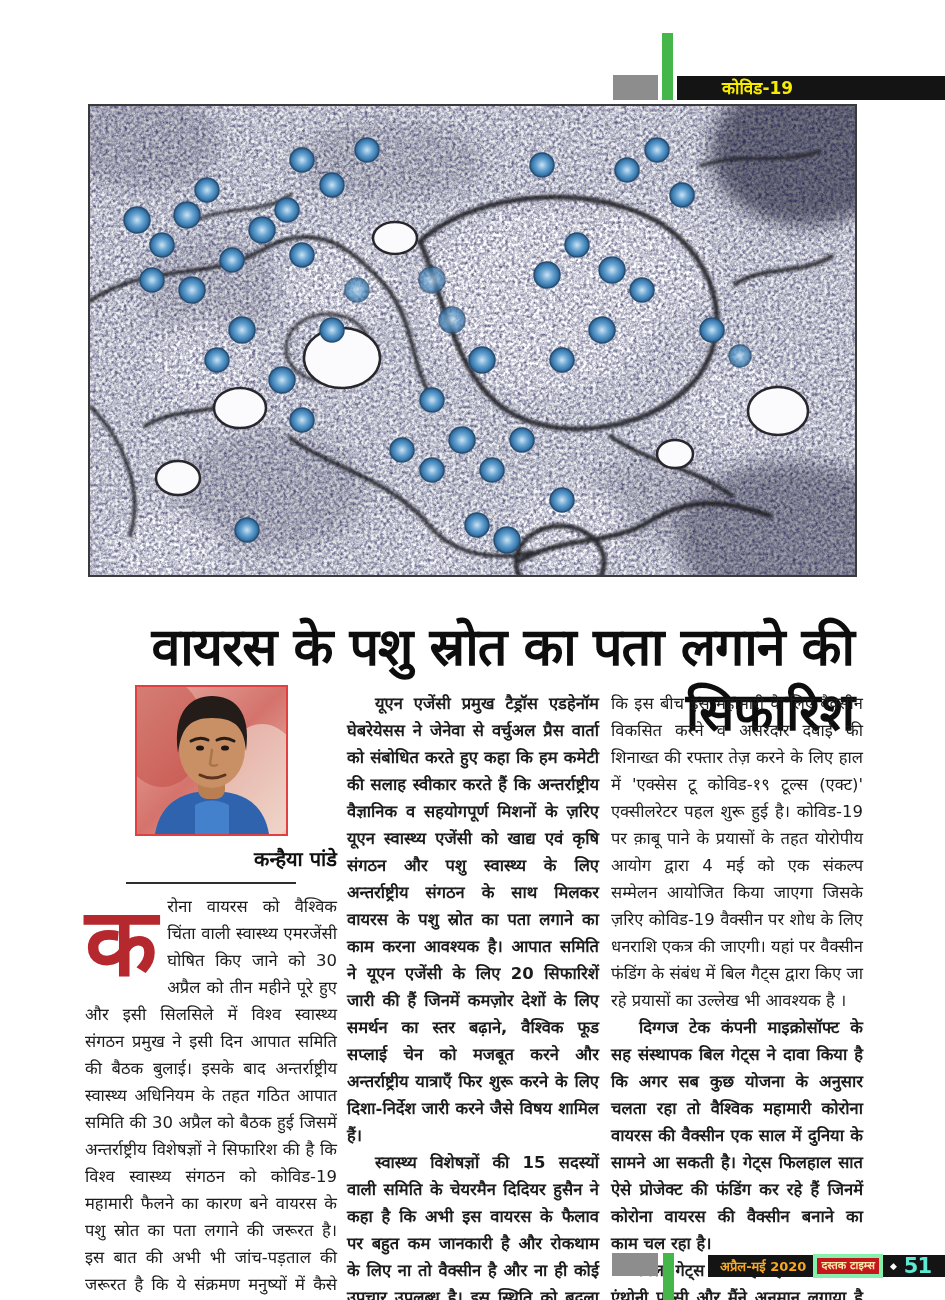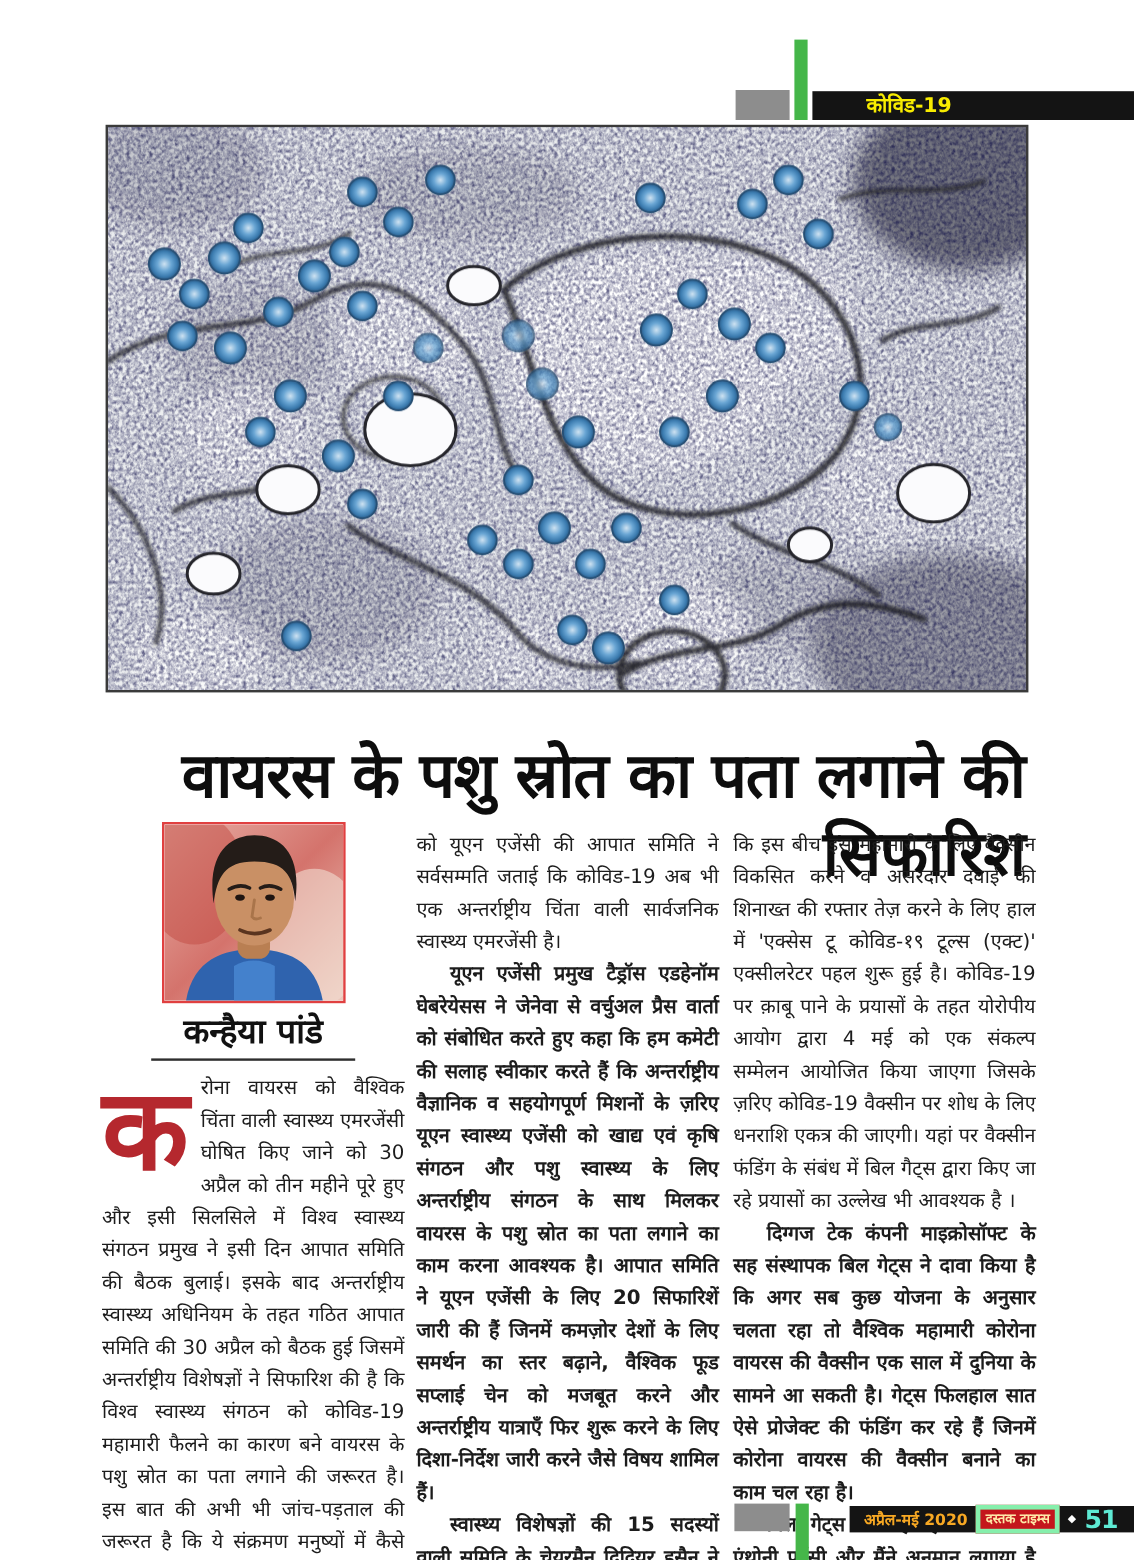--- a/index.html
+++ b/index.html
@@ -25,21 +25,21 @@
   
   .col{position:absolute;width:252px;font-size:16.5px;line-height:27px;text-align:justify;}
   .col p{margin:0;}
   .col .indent{text-indent:28px;font-weight:bold;}
   .col1{left:85px;top:652px;}
   .col2{left:347px;top:662px;}
   .col3{left:611px;top:662px;}
 
   .photo-box{width:153px;height:151px;margin:5px auto 0;border:2px solid #e04040;
              box-sizing:border-box;overflow:hidden;}
-  .author-caption{text-align:center;font-size:28px;font-weight:600;margin-top:10px;color:#111;}
+  .author-caption{text-align:right;font-size:20px;font-weight:600;margin-top:10px;color:#111;}
   .caption-rule{width:170px;height:2px;background:#2e2e2e;margin:9px auto 9px;}
 
   .dropcap{float:left;font-size:94px;line-height:80px;color:#b5282e;font-weight:bold;
            margin:10px 10px 2px 0;}
   .bold{font-weight:normal;}
 
   
   .ftr-gray{position:absolute;left:612px;top:1225px;width:46px;height:23px;background:#8d8d8d;}
   .ftr-green{position:absolute;left:663px;top:1225px;width:11px;height:72px;background:#45b649;}
   .ftr-black{position:absolute;left:708px;top:1227px;width:268px;height:22px;background:#141414;
@@ -207,21 +207,20 @@
         <path d="M63,88 Q75,94 88,88" stroke="#5a341f" stroke-width="3" fill="none" stroke-linecap="round"></path>
       </svg>
     </div>
     <div class="author-caption">कन्हैया पांडे</div>
     <div class="caption-rule"></div>
     <p><span class="dropcap">क</span><span>रोना वायरस को वैश्विक चिंता वाली स्वास्थ्य एमरजेंसी घोषित किए जाने को 30 अप्रैल को तीन महीने पूरे हुए और इसी सिलसिले में विश्व स्वास्थ्य संगठन प्रमुख ने इसी दिन आपात समिति की बैठक बुलाई। इसके बाद अन्तर्राष्ट्रीय स्वास्थ्य अधिनियम के तहत गठित आपात समिति की 30 अप्रैल को बैठक हुई जिसमें अन्तर्राष्ट्रीय विशेषज्ञों ने सिफारिश की है कि विश्व स्वास्थ्य संगठन को कोविड-19 महामारी फैलने का कारण बने वायरस के पशु स्रोत का पता लगाने की जरूरत है। इस बात की अभी भी जांच-पड़ताल की जरूरत है कि ये संक्रमण मनुष्यों में कैसे फैला?</span></p>
     <p class="indent">गौरतलब है कि 30 जनवरी 2020 को आपात समिति की दूसरी बैठक के बाद कोरोना वायरस को अन्तर्राष्ट्रीय चिंता वाली सार्वजनिक स्वास्थ्य एमरजेंसी घोषित किया गया था। 1 मई</p>
   </div>
 
   <div class="col col2">
-    <p>को यूएन एजेंसी की आपात समिति ने सर्वसम्मति जताई कि कोविड-19 अब भी एक अन्तर्राष्ट्रीय चिंता वाली सार्वजनिक स्वास्थ्य एमरजेंसी है।</p>
     <p class="indent">यूएन एजेंसी प्रमुख टैड्रॉस एडहेनॉम घेबरेयेसस ने जेनेवा से वर्चुअल प्रैस वार्ता को संबोधित करते हुए कहा कि हम कमेटी की सलाह स्वीकार करते हैं कि अन्तर्राष्ट्रीय वैज्ञानिक व सहयोगपूर्ण मिशनों के ज़रिए यूएन स्वास्थ्य एजेंसी को खाद्य एवं कृषि संगठन और पशु स्वास्थ्य के लिए अन्तर्राष्ट्रीय संगठन के साथ मिलकर वायरस के पशु स्रोत का पता लगाने का काम करना आवश्यक है। आपात समिति ने यूएन एजेंसी के लिए 20 सिफारिशें जारी की हैं जिनमें कमज़ोर देशों के लिए समर्थन का स्तर बढ़ाने, वैश्विक फूड सप्लाई चेन को मजबूत करने और अन्तर्राष्ट्रीय यात्राएँ फिर शुरू करने के लिए दिशा-निर्देश जारी करने जैसे विषय शामिल हैं।</p>
     <p class="indent">स्वास्थ्य विशेषज्ञों की 15 सदस्यों वाली समिति के चेयरमैन दिदियर हुसैन ने कहा है कि अभी इस वायरस के फैलाव पर बहुत कम जानकारी है और रोकथाम के लिए ना तो वैक्सीन है और ना ही कोई उपचार उपलब्ध है। इस स्थिति को बदला जाना चाहिए। आपात समिति के एक बयान में साझीदार संगठनों से वायरस के मानवीय आबादी तक पहुँचने के रास्ते की शिनाख्त करने की सलाह दी गई है। यहां यह भी विचारणीय है</p>
   </div>
 
   <div class="col col3">
     <p><span>कि इस बीच इस महामारी के लिए वैक्सीन विकसित करने व असरदार दवाई की शिनाख्त की रफ्तार तेज़ करने के लिए हाल में </span><span class="bold">'एक्सेस टू कोविड-१९ टूल्स (एक्ट)'</span><span> एक्सीलरेटर पहल शुरू हुई है। कोविड-19 पर क़ाबू पाने के प्रयासों के तहत योरोपीय आयोग द्वारा 4 मई को एक संकल्प सम्मेलन आयोजित किया जाएगा जिसके ज़रिए कोविड-19 वैक्सीन पर शोध के लिए धनराशि एकत्र की जाएगी। यहां पर वैक्सीन फंडिंग के संबंध में बिल गैट्स द्वारा किए जा रहे प्रयासों का उल्लेख भी आवश्यक है ।</span></p>
     <p class="indent">दिग्गज टेक कंपनी माइक्रोसॉफ्ट के सह संस्थापक बिल गेट्स ने दावा किया है कि अगर सब कुछ योजना के अनुसार चलता रहा तो वैश्विक महामारी कोरोना वायरस की वैक्सीन एक साल में दुनिया के सामने आ सकती है। गेट्स फिलहाल सात ऐसे प्रोजेक्ट की फंडिंग कर रहे हैं जिनमें कोरोना वायरस की वैक्सीन बनाने का काम चल रहा है।</p>
     <p class="indent"><span>बिल गेट्स ने कहा है कि " डॉ. एंथोनी फॉसी और मैंने अनुमान लगाया है कि इस काम में 18 महीने लग सकते हैं, जो कि बहुत ज्यादा नहीं है।' डॉ. फासी व्हाइट हाउस कोरोना वायरस टास्क फोर्स के सदस्य हैं और नेशनल इंस्टीट्यूट ऑफ एलर्जी एंड इंफेक्शियस डिसीज के निदेशक भी हैं। </span></p>
   </div>
 

